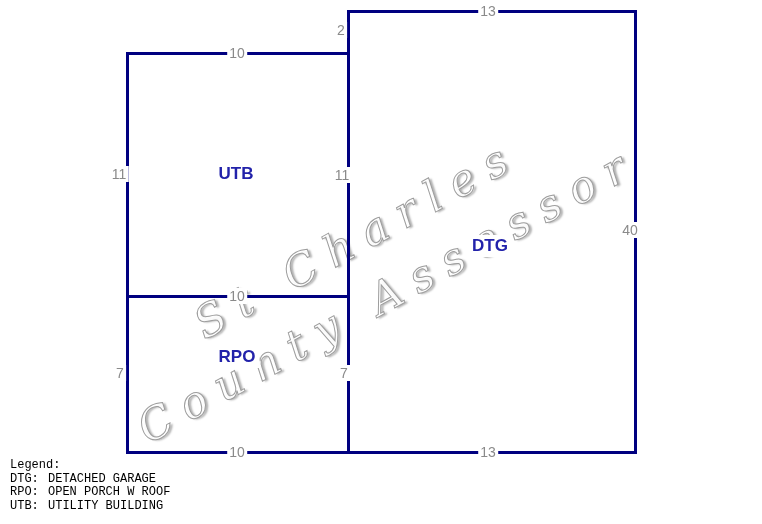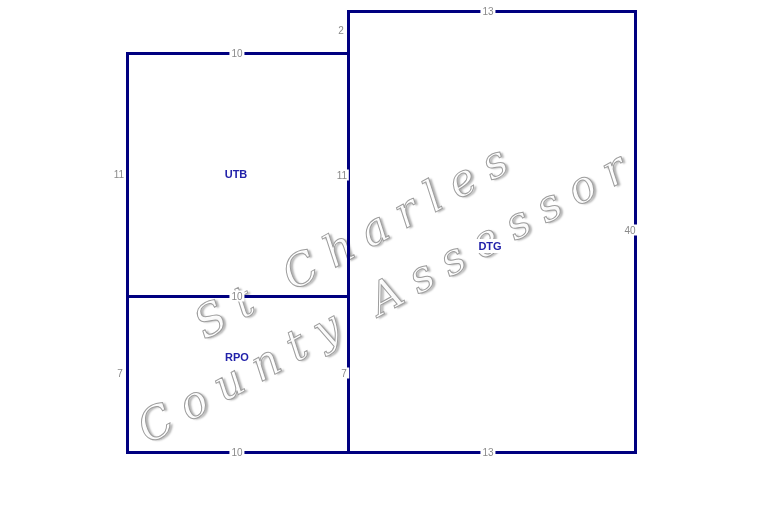--- a/index.html
+++ b/index.html
@@ -44,37 +44,37 @@
   .rect-utb { left: 126px; top: 52px;  width: 224px; height: 246px; }
   .rect-rpo { left: 126px; top: 295px; width: 224px; height: 159px; }
 
   
   .bldg-label {
     position: absolute;
     z-index: 4;
     transform: translate(-50%, -50%);
     font-family: "Liberation Sans", sans-serif;
     font-weight: 700;
-    font-size: 11px;
+    font-size: 17px;
     color: #2222aa;
     background: #ffffff;
     padding: 1px 4px;
     white-space: nowrap;
   }
   .lbl-utb { left: 236px; top: 174px; }
   .lbl-rpo { left: 237px; top: 357px; }
   .lbl-dtg { left: 490px; top: 246px; }
 
   
   .dim {
     position: absolute;
     z-index: 3;
     transform: translate(-50%, -50%);
     font-family: "Liberation Sans", sans-serif;
-    font-size: 10px;
+    font-size: 14px;
     color: #8a8a8a;
     background: #ffffff;
     padding: 0 2px;
     white-space: nowrap;
   }
   .dim-utb-top      { left: 237px; top: 53px;  }
   .dim-utb-left     { left: 119px; top: 174px; }
   .dim-utb-right    { left: 342px; top: 175px; }
   .dim-divider      { left: 237px; top: 296px; }
   .dim-rpo-left     { left: 120px; top: 373px; }
@@ -122,14 +122,29 @@
   <span class="dim dim-utb-right">11</span>
   <span class="dim dim-divider">10</span>
   <span class="dim dim-rpo-left">7</span>
   <span class="dim dim-rpo-right">7</span>
   <span class="dim dim-rpo-bottom">10</span>
   <span class="dim dim-dtg-top">13</span>
   <span class="dim dim-dtg-left-up">2</span>
   <span class="dim dim-dtg-right">40</span>
   <span class="dim dim-dtg-bottom">13</span>
 
+  <div class="legend">
+    <div class="legend-row">Legend:</div>
+    <div class="legend-row">
+      <span class="legend-code">DTG:</span>
+      <span class="legend-desc">DETACHED GARAGE</span>
+    </div>
+    <div class="legend-row">
+      <span class="legend-code">RPO:</span>
+      <span class="legend-desc">OPEN PORCH W ROOF</span>
+    </div>
+    <div class="legend-row">
+      <span class="legend-code">UTB:</span>
+      <span class="legend-desc">UTILITY BUILDING</span>
+    </div>
+  </div>
 
 </div>
 
 </body></html>

